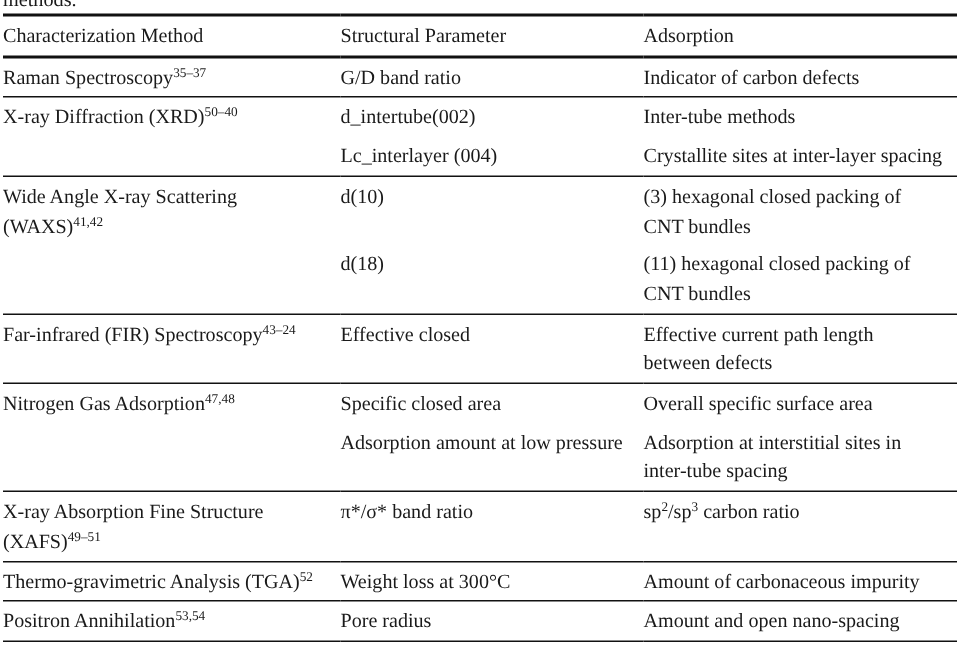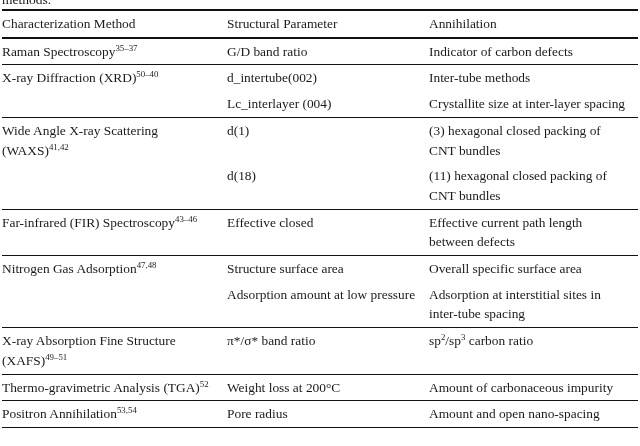--- a/index.html
+++ b/index.html
@@ -87,72 +87,72 @@
   <table class="doc-table">
     <colgroup>
       <col class="c1">
         <col class="c2">
         <col class="c3">
     </colgroup>
     <thead>
       <tr class="head cellpad-head">
         <th>Characterization Method</th>
         <th>Structural Parameter</th>
-        <th>Annihilation</th>
+        <th>Adsorption</th>
       </tr>
     </thead>
     <tbody id="table-body">
         <tr class="head-rule">
           <td colspan="3"></td>
         </tr>
         <tr>
           <td rowspan="1">Raman Spectroscopy<sup>35–37</sup></td>
           <td class="mid">G/D band ratio</td>
           <td class="mid">Indicator of carbon defects</td>
         </tr>
         <tr class="row">
           <td rowspan="2">X-ray Diffraction (XRD)<sup>50–40</sup></td>
           <td>d_intertube(002)</td>
           <td>Inter-tube methods</td>
         </tr>
         <tr>
           <td>Lc_interlayer (004)</td>
-          <td>Crystallite size at inter-layer spacing</td>
+          <td>Crystallite sites at inter-layer spacing</td>
         </tr>
         <tr class="row">
           <td rowspan="2">Wide Angle X-ray Scattering (WAXS)<sup>41,42</sup></td>
-          <td>d(1)</td>
+          <td>d(10)</td>
           <td>(3) hexagonal closed packing of CNT bundles</td>
         </tr>
         <tr>
           <td>d(18)</td>
           <td>(11) hexagonal closed packing of CNT bundles</td>
         </tr>
         <tr class="row">
-          <td rowspan="1">Far-infrared (FIR) Spectroscopy<sup>43–46</sup></td>
+          <td rowspan="1">Far-infrared (FIR) Spectroscopy<sup>43–24</sup></td>
           <td class="mid">Effective closed</td>
           <td class="mid">Effective current path length between defects</td>
         </tr>
         <tr class="row">
           <td rowspan="2">Nitrogen Gas Adsorption<sup>47,48</sup></td>
-          <td>Structure surface area</td>
+          <td>Specific closed area</td>
           <td>Overall specific surface area</td>
         </tr>
         <tr>
           <td>Adsorption amount at low pressure</td>
           <td>Adsorption at interstitial sites in inter-tube spacing</td>
         </tr>
         <tr class="row">
           <td rowspan="1">X-ray Absorption Fine Structure (XAFS)<sup>49–51</sup></td>
           <td class="mid">π*/σ* band ratio</td>
           <td class="mid">sp<sup>2</sup>/sp<sup>3</sup> carbon ratio</td>
         </tr>
         <tr class="row">
           <td rowspan="1">Thermo-gravimetric Analysis (TGA)<sup>52</sup></td>
-          <td class="mid">Weight loss at 200°C</td>
+          <td class="mid">Weight loss at 300°C</td>
           <td class="mid">Amount of carbonaceous impurity</td>
         </tr>
         <tr class="row">
           <td rowspan="1">Positron Annihilation<sup>53,54</sup></td>
           <td class="mid">Pore radius</td>
           <td class="mid">Amount and open nano-spacing</td>
         </tr>
         <tr class="bottom-rule">
           <td colspan="3"></td>
         </tr>

